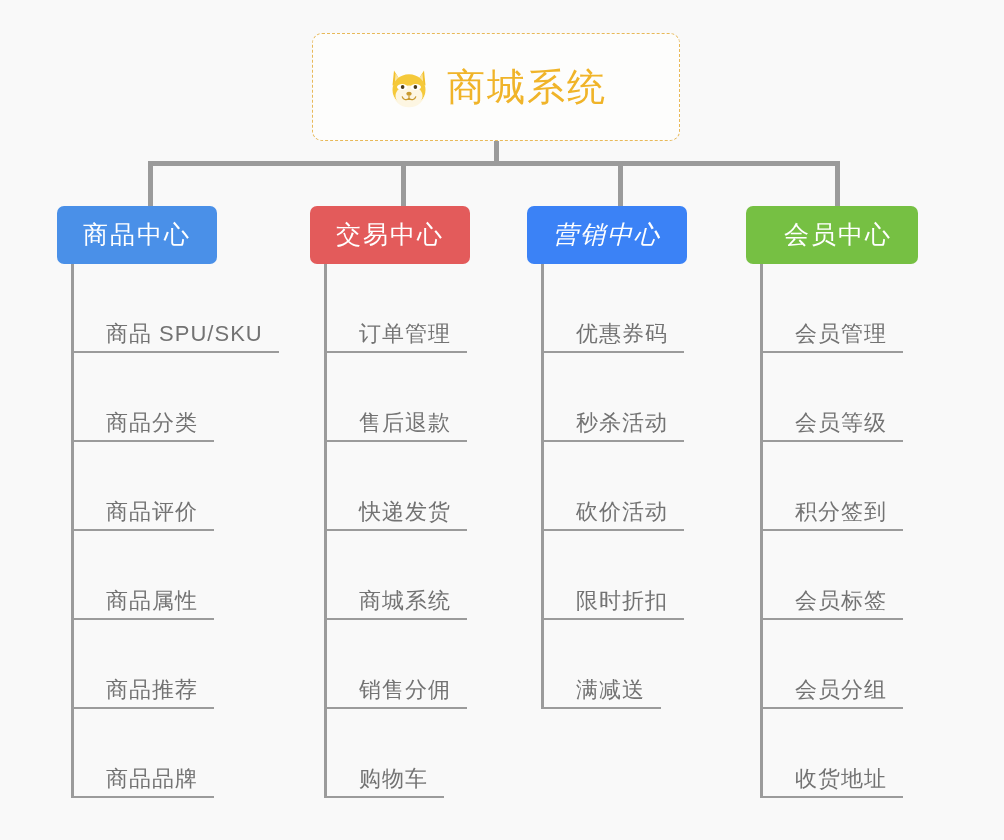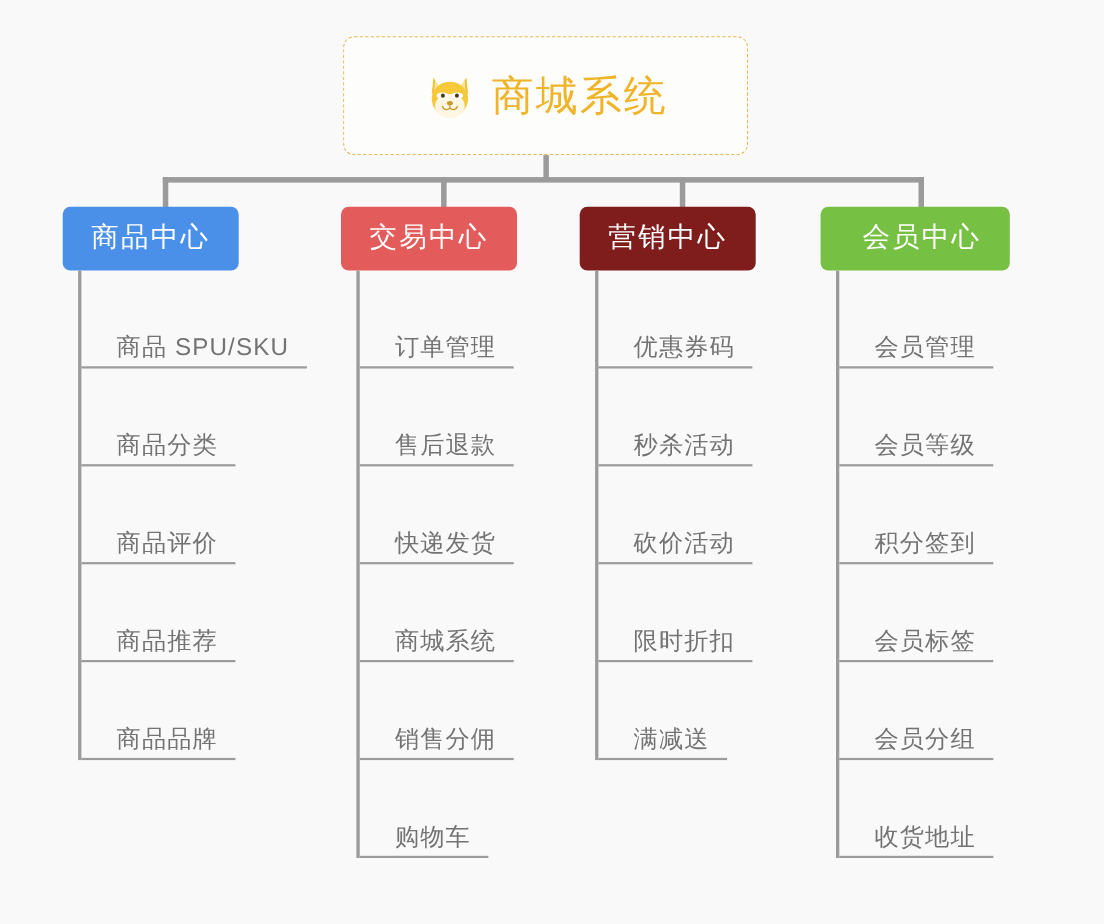--- a/index.html
+++ b/index.html
@@ -73,21 +73,21 @@
     position: absolute;
     top: 161px;
     width: 5px;
     height: 45px;
     background: #9b9b9b;
   }
 
   
   .branch {
     position: absolute;
-    top: 188px;
+    top: 206px;
   }
   .branch-header {
     display: inline-block;
     color: #ffffff;
     font-size: 25px;
     letter-spacing: 2px;
     border-radius: 7px;
     padding: 16px 26px 17px 26px;
     white-space: nowrap;
     line-height: 1;
@@ -164,20 +164,24 @@
       </div>
       <div class="leaf">
         <span class="leaf-text">商品分类</span>
         <span class="leaf-rule" style="background: rgb(155, 155, 155); width: 140px;"></span>
       </div>
       <div class="leaf">
         <span class="leaf-text">商品评价</span>
         <span class="leaf-rule" style="background: rgb(155, 155, 155); width: 140px;"></span>
       </div>
       <div class="leaf">
+        <span class="leaf-text">商品属性</span>
+        <span class="leaf-rule" style="background: rgb(155, 155, 155); width: 140px;"></span>
+      </div>
+      <div class="leaf">
         <span class="leaf-text">商品推荐</span>
         <span class="leaf-rule" style="background: rgb(155, 155, 155); width: 140px;"></span>
       </div>
       <div class="leaf">
         <span class="leaf-text">商品品牌</span>
         <span class="leaf-rule" style="background: rgb(155, 155, 155); width: 140px;"></span>
       </div>
     </div>
   </div>
 
@@ -205,21 +209,21 @@
         <span class="leaf-rule" style="background: rgb(155, 155, 155); width: 140px;"></span>
       </div>
       <div class="leaf">
         <span class="leaf-text">购物车</span>
         <span class="leaf-rule" style="background: rgb(155, 155, 155); width: 117px;"></span>
       </div>
     </div>
   </div>
 
   <div class="branch" style="left:527px;">
-    <div class="branch-header" style="background:#7f1d1d;">营销中心</div>
+    <div class="branch-header" style="background:#3b82f6;font-style:italic;">营销中心</div>
     <div class="branch-items">
       <div class="leaf">
         <span class="leaf-text">优惠券码</span>
         <span class="leaf-rule" style="background: rgb(155, 155, 155); width: 140px;"></span>
       </div>
       <div class="leaf">
         <span class="leaf-text">秒杀活动</span>
         <span class="leaf-rule" style="background: rgb(155, 155, 155); width: 140px;"></span>
       </div>
       <div class="leaf">

